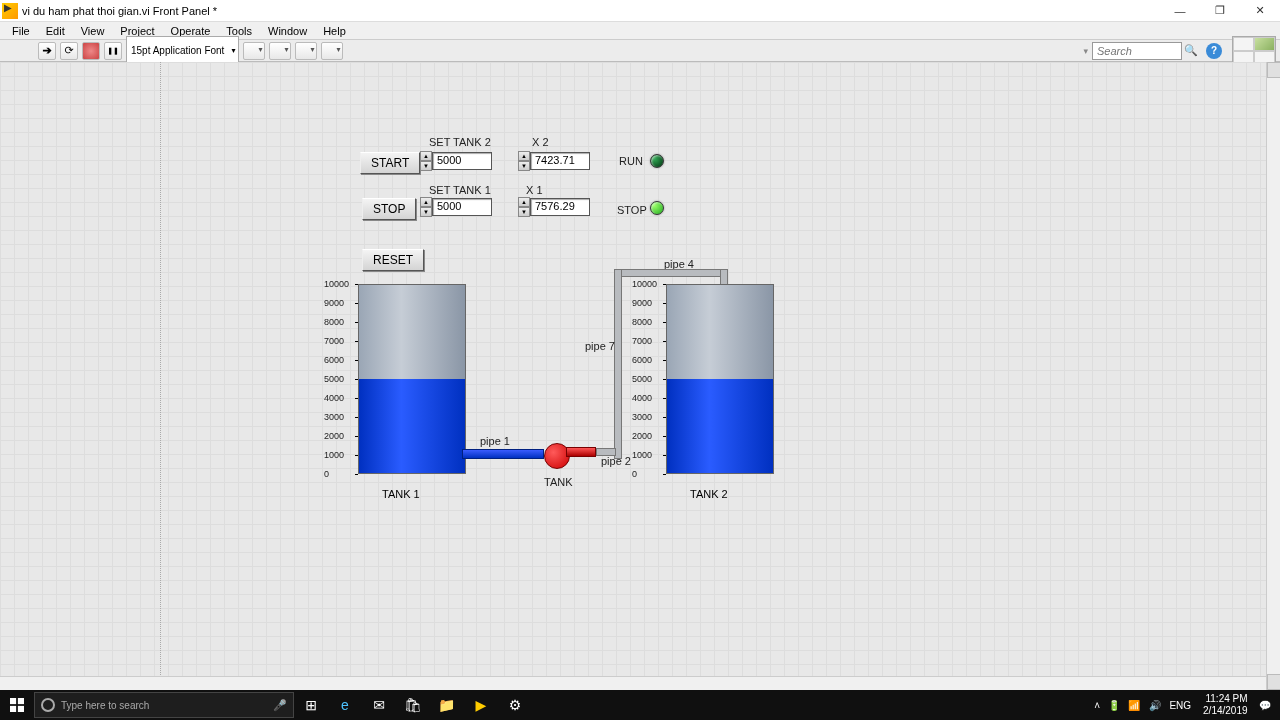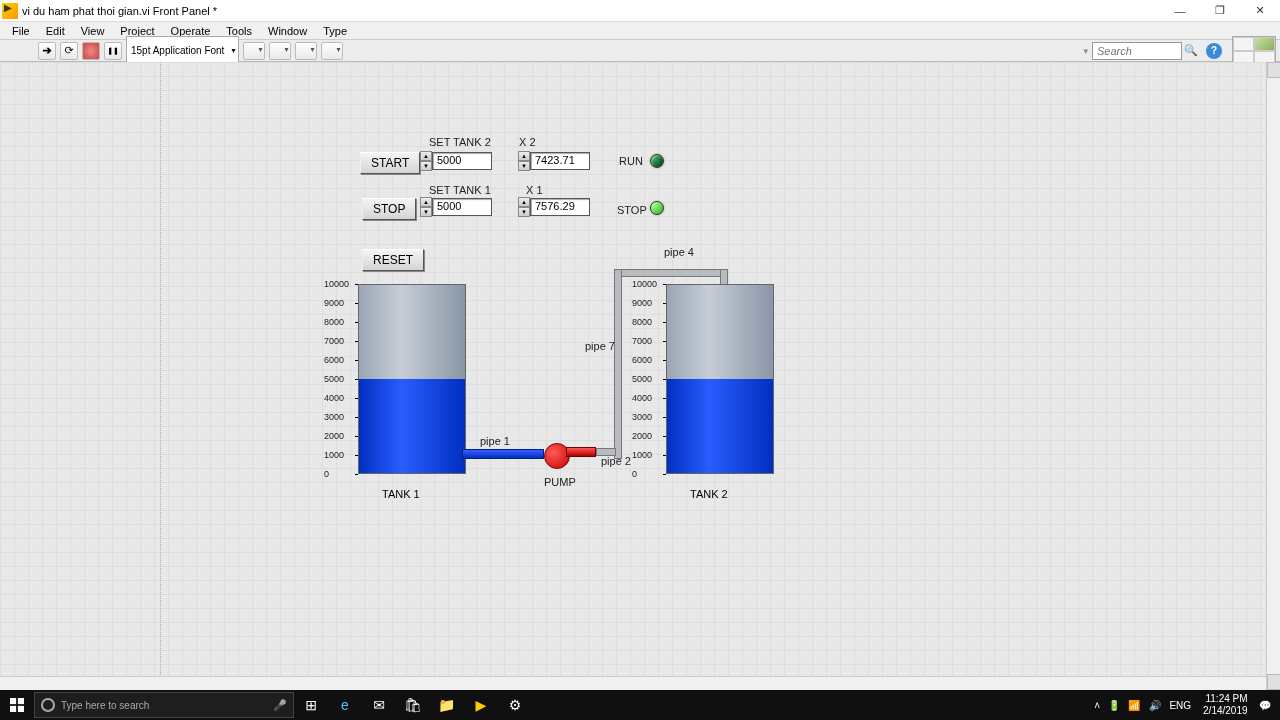--- a/index.html
+++ b/index.html
@@ -103,21 +103,21 @@
 </div>
 
 <div class="menubar">
   <span>File</span>
   <span>Edit</span>
   <span>View</span>
   <span>Project</span>
   <span>Operate</span>
   <span>Tools</span>
   <span>Window</span>
-  <span>Type</span>
+  <span>Help</span>
 </div>
 
 <div class="toolbar">
   <div style="width:30px"></div>
   <div class="tb-btn run"></div>
   <div class="tb-btn cont"></div>
   <div class="tb-btn abort"></div>
   <div class="tb-btn pause"></div>
   <div class="font-sel">15pt Application Font</div>
   <div class="tb-dd"></div>
@@ -134,21 +134,21 @@
         <div class="active"></div>
         <div></div>
         <div></div>
     </div>
   </div>
 </div>
 
 <div class="canvas">
 
   <div class="lbl" style="left:429px;top:74px">SET TANK 2</div>
-  <div class="lbl" style="left:519px;top:74px">X 2</div>
+  <div class="lbl" style="left:532px;top:74px">X 2</div>
 
   <div style="position:absolute;left:360px;top:90px" class="lv-btn">START</div>
   <div class="numwrap" style="position:absolute;left:420px;top:89px">
     <div class="spinner">
         <div>▲</div>
         <div>▼</div>
       </div>
     <div class="numbox">5000</div>
   </div>
   <div class="numwrap" style="position:absolute;left:518px;top:89px">
@@ -177,21 +177,21 @@
         <div>▲</div>
         <div>▼</div>
       </div>
     <div class="numbox">7576.29</div>
   </div>
   <div class="lbl" style="left:617px;top:142px">STOP</div>
   <span class="led green" style="position:absolute;left:650px;top:139px"></span>
 
   <div style="position:absolute;left:362px;top:187px" class="lv-btn">RESET</div>
 
-  <div class="lbl" style="left:664px;top:184px">pipe 4</div>
+  <div class="lbl" style="left:664px;top:196px">pipe 4</div>
   <div class="pipe" style="left:614px;top:207px;width:112px;height:8px"></div>
   <div class="pipe" style="left:614px;top:207px;width:8px;height:190px"></div>
   <div class="pipe" style="left:720px;top:207px;width:8px;height:18px"></div>
   <div class="lbl" style="left:585px;top:278px">pipe 7</div>
 
   <div class="tank" style="left:326px;top:222px;width:140px;height:190px">
     <div class="scale">
       <div class="tick" style="top:0%">10000</div>
       <div class="tick" style="top:10%">9000</div>
       <div class="tick" style="top:20%">8000</div>
@@ -230,21 +230,21 @@
     <div class="name" style="left:56px;top:196px">TANK 2</div>
   </div>
 
   <div class="pipe blue" style="left:462px;top:387px;width:82px;height:10px"></div>
   <div class="lbl" style="left:480px;top:373px">pipe 1</div>
 
   <div class="pump" style="left:544px;top:381px">
     <div class="pnozzle"></div>
     <div class="pbody"></div>
   </div>
-  <div class="lbl" style="left:544px;top:414px">PUMP</div>
+  <div class="lbl" style="left:544px;top:414px">TANK</div>
 
   <div class="pipe" style="left:596px;top:386px;width:20px;height:8px"></div>
   <div class="lbl" style="left:601px;top:393px">pipe 2</div>
 
 </div>
 
 <div class="scroll-v"></div>
 <div class="scroll-h"></div>
 
 <div class="taskbar">

